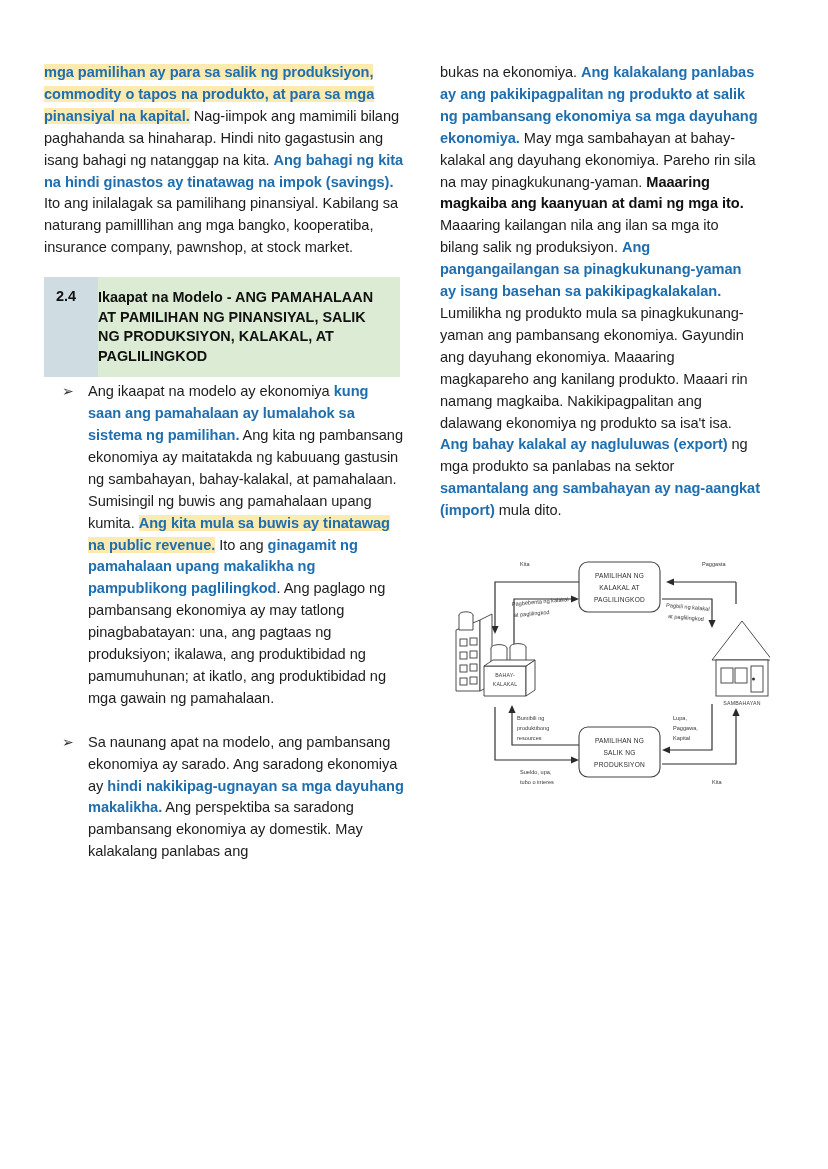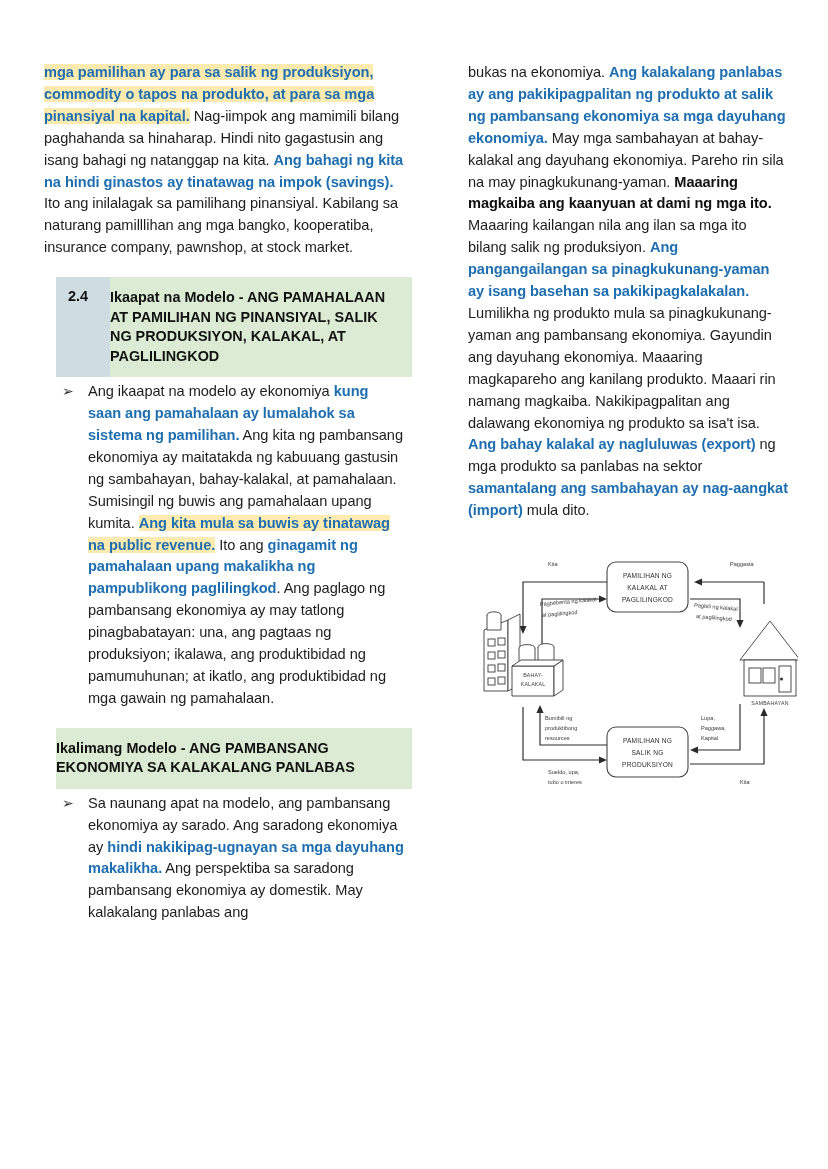--- a/index.html
+++ b/index.html
@@ -32,21 +32,21 @@
     display: flex;
     gap: 0px;
   }
 
   .col-left {
     width: 360px;
     margin-left: 44px;
   }
   .col-right {
     width: 320px;
-    margin-left: 64px;
+    margin-left: 36px;
   }
 
   p.body-text {
     margin: 0 0 0 0;
     font-size: 14.6px;
     line-height: 21.9px;
     color: #1d1d1d;
     text-align: left;
     letter-spacing: -0.05px;
   }
@@ -75,21 +75,21 @@
   }
   .blk-bold {
     color: #111;
     font-weight: bold;
   }
   .plain { color: #1d1d1d; }
 
   
   .section-head {
     display: flex;
-    margin: 18px 0 4px 12px;
+    margin: 18px 0 4px 0;
     width: 356px;
   }
   .sec-num {
     background: #cfdde2;
     width: 54px;
     flex: 0 0 54px;
     font-weight: bold;
     font-size: 14.5px;
     color: #111;
     padding: 11px 0 11px 12px;
@@ -166,21 +166,20 @@
       </div>
 
       <div class="indent-para">
         <span class="arrow-bullet">➢</span>
         <p class="body-text">
           <span class="plain"> Ang ikaapat na modelo ay ekonomiya </span><span class="blue">kung saan ang pamahalaan ay lumalahok sa sistema ng pamilihan.</span><span class="plain"> Ang kita ng pambansang ekonomiya ay maitatakda ng kabuuang gastusin ng sambahayan, bahay-kalakal, at pamahalaan. Sumisingil ng buwis ang pamahalaan upang kumita. </span><span class="blue hl">Ang kita mula sa buwis ay tinatawag na public revenue.</span><span class="plain"> Ito ang </span><span class="blue">ginagamit ng pamahalaan upang makalikha ng pampublikong paglilingkod</span><span class="plain">. Ang paglago ng pambansang ekonomiya ay may tatlong pinagbabatayan: una, ang pagtaas ng produksiyon; ikalawa, ang produktibidad ng pamumuhunan; at ikatlo, ang produktibidad ng mga gawain ng pamahalaan.</span>
         </p>
       </div>
 
       <div class="section-head">
-        <div class="sec-title">Ikalimang Modelo - ANG PAMBANSANG EKONOMIYA SA KALAKALANG PANLABAS</div>
       </div>
 
       <div class="indent-para">
         <span class="arrow-bullet">➢</span>
         <p class="body-text">
           <span class="plain"> Sa naunang apat na modelo, ang pambansang ekonomiya ay sarado. Ang saradong ekonomiya ay </span><span class="blue">hindi nakikipag-ugnayan sa mga dayuhang makalikha.</span><span class="plain"> Ang perspektiba sa saradong pambansang ekonomiya ay domestik. May kalakalang panlabas ang</span>
         </p>
       </div>
 
     </div>

